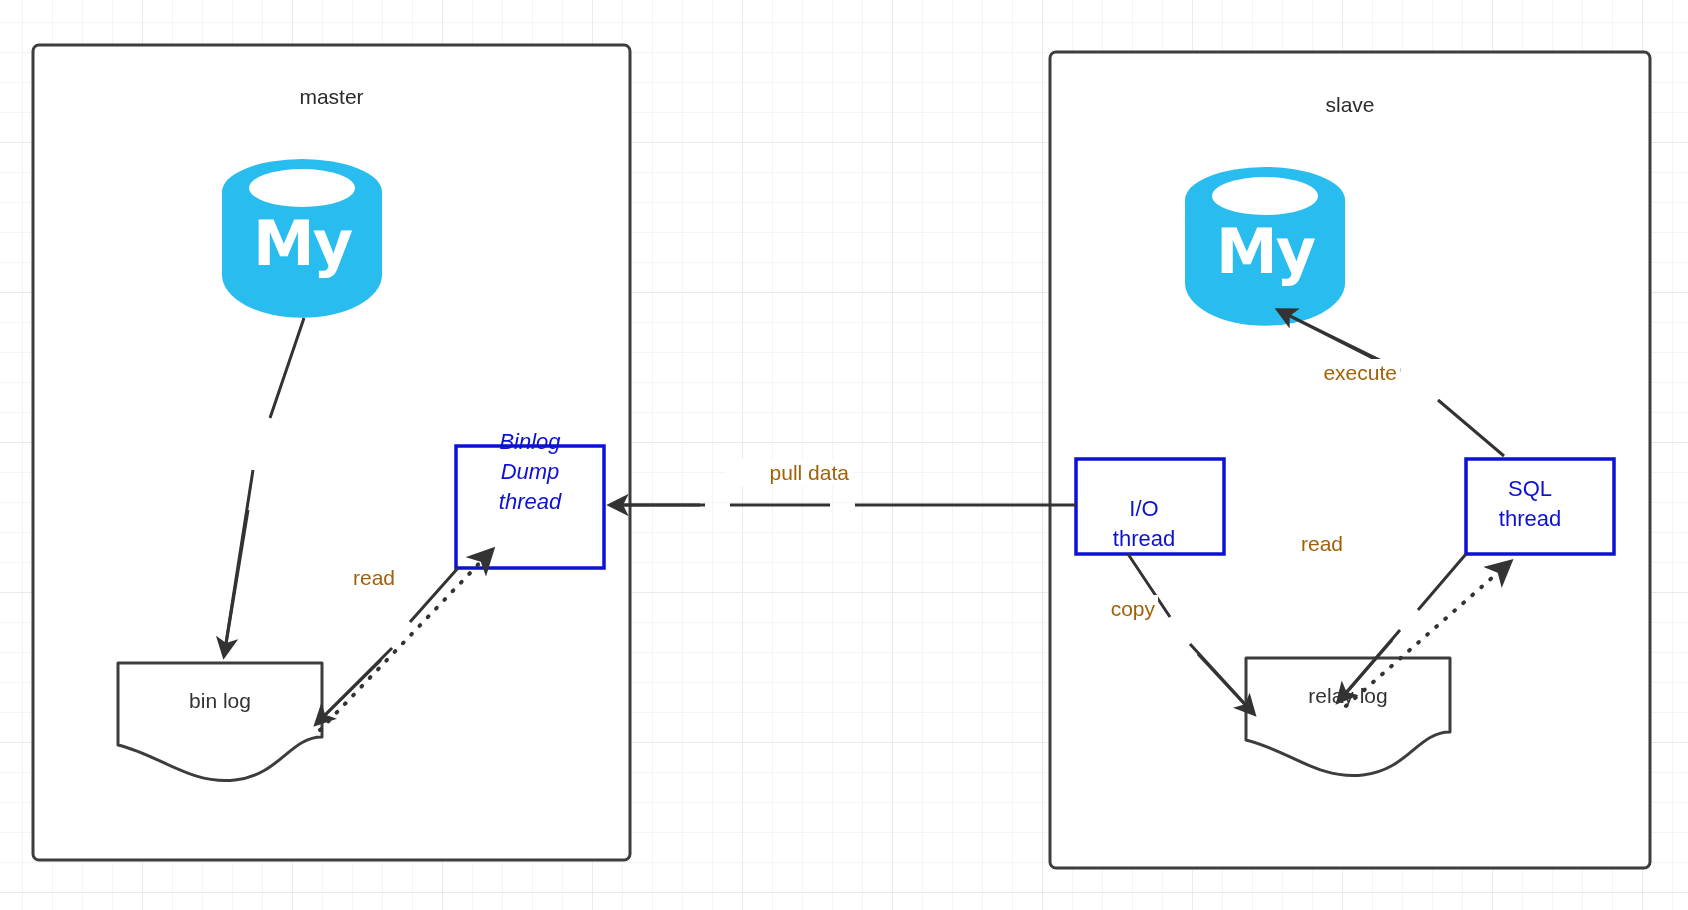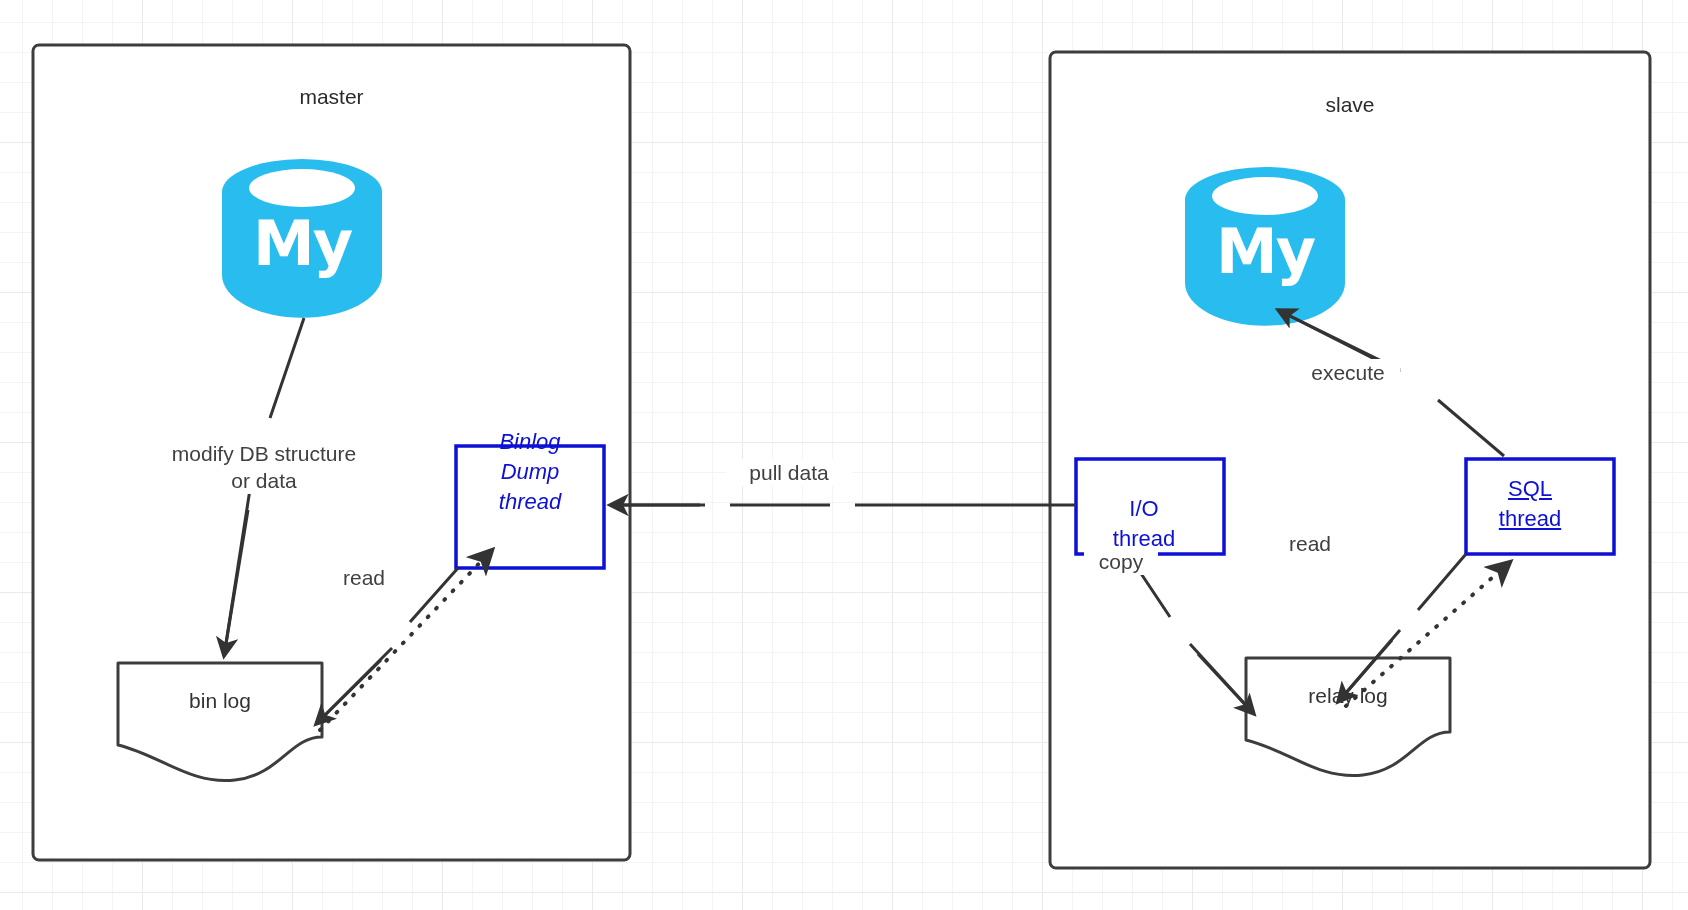--- a/index.html
+++ b/index.html
@@ -41,25 +41,25 @@
   .lbl {
     position: absolute;
     color: #333333;
     font-size: 21px;
     line-height: 28px;
     white-space: nowrap;
     text-align: center;
   }
   .lbl-edge {
     position: absolute;
-    color: #404040;
+    color: #a16207;
     font-size: 21px;
     line-height: 27px;
     white-space: nowrap;
-    text-align: center;
+    text-align: right;
     background: #ffffff;
     padding: 0 3px;
   }
   .lbl-thread {
     position: absolute;
     color: #0d11d6;
     font-size: 22px;
     line-height: 30px;
     text-align: center;
     white-space: nowrap;
@@ -163,37 +163,33 @@
     <div>Binlog</div>
     <div>Dump</div>
     <div>thread</div>
   </div>
 
   <div class="lbl-thread" style="left:1076px; top:494px; width:136px;">
     <div>I/O</div>
     <div>thread</div>
   </div>
 
-  <div class="lbl-thread" style="left:1466px; top:474px; width:128px;text-decoration:underline;">
+  <div class="lbl-thread" style="left:1466px; top:474px; width:128px;">
     <div>SQL</div>
     <div>thread</div>
   </div>
 
   <div class="lbl" style="left:1246px; top:658px; width:204px; line-height:75px;">relay log</div>
 
   <div class="lbl" style="left:118px; top:663px; width:204px; line-height:75px;">bin log</div>
 
-  <div class="lbl-edge" style="left:133px; top:440px; width:256px;">
-    <div>modify DB structure</div>
-    <div>or data</div>
-  </div>
 
   <div class="lbl-edge" style="left:330px; top:564px; width:62px;">read</div>
 
   <div class="lbl-edge" style="left:726px; top:459px; width:120px;">pull data</div>
 
-  <div class="lbl-edge" style="left:1084px; top:548px; width:68px;">copy</div>
+  <div class="lbl-edge" style="left:1084px; top:595px; width:68px;">copy</div>
 
   <div class="lbl-edge" style="left:1274px; top:530px; width:66px;">read</div>
 
   <div class="lbl-edge" style="left:1296px; top:359px; width:98px;">execute</div>
 
 </div>
 
 </body></html>

